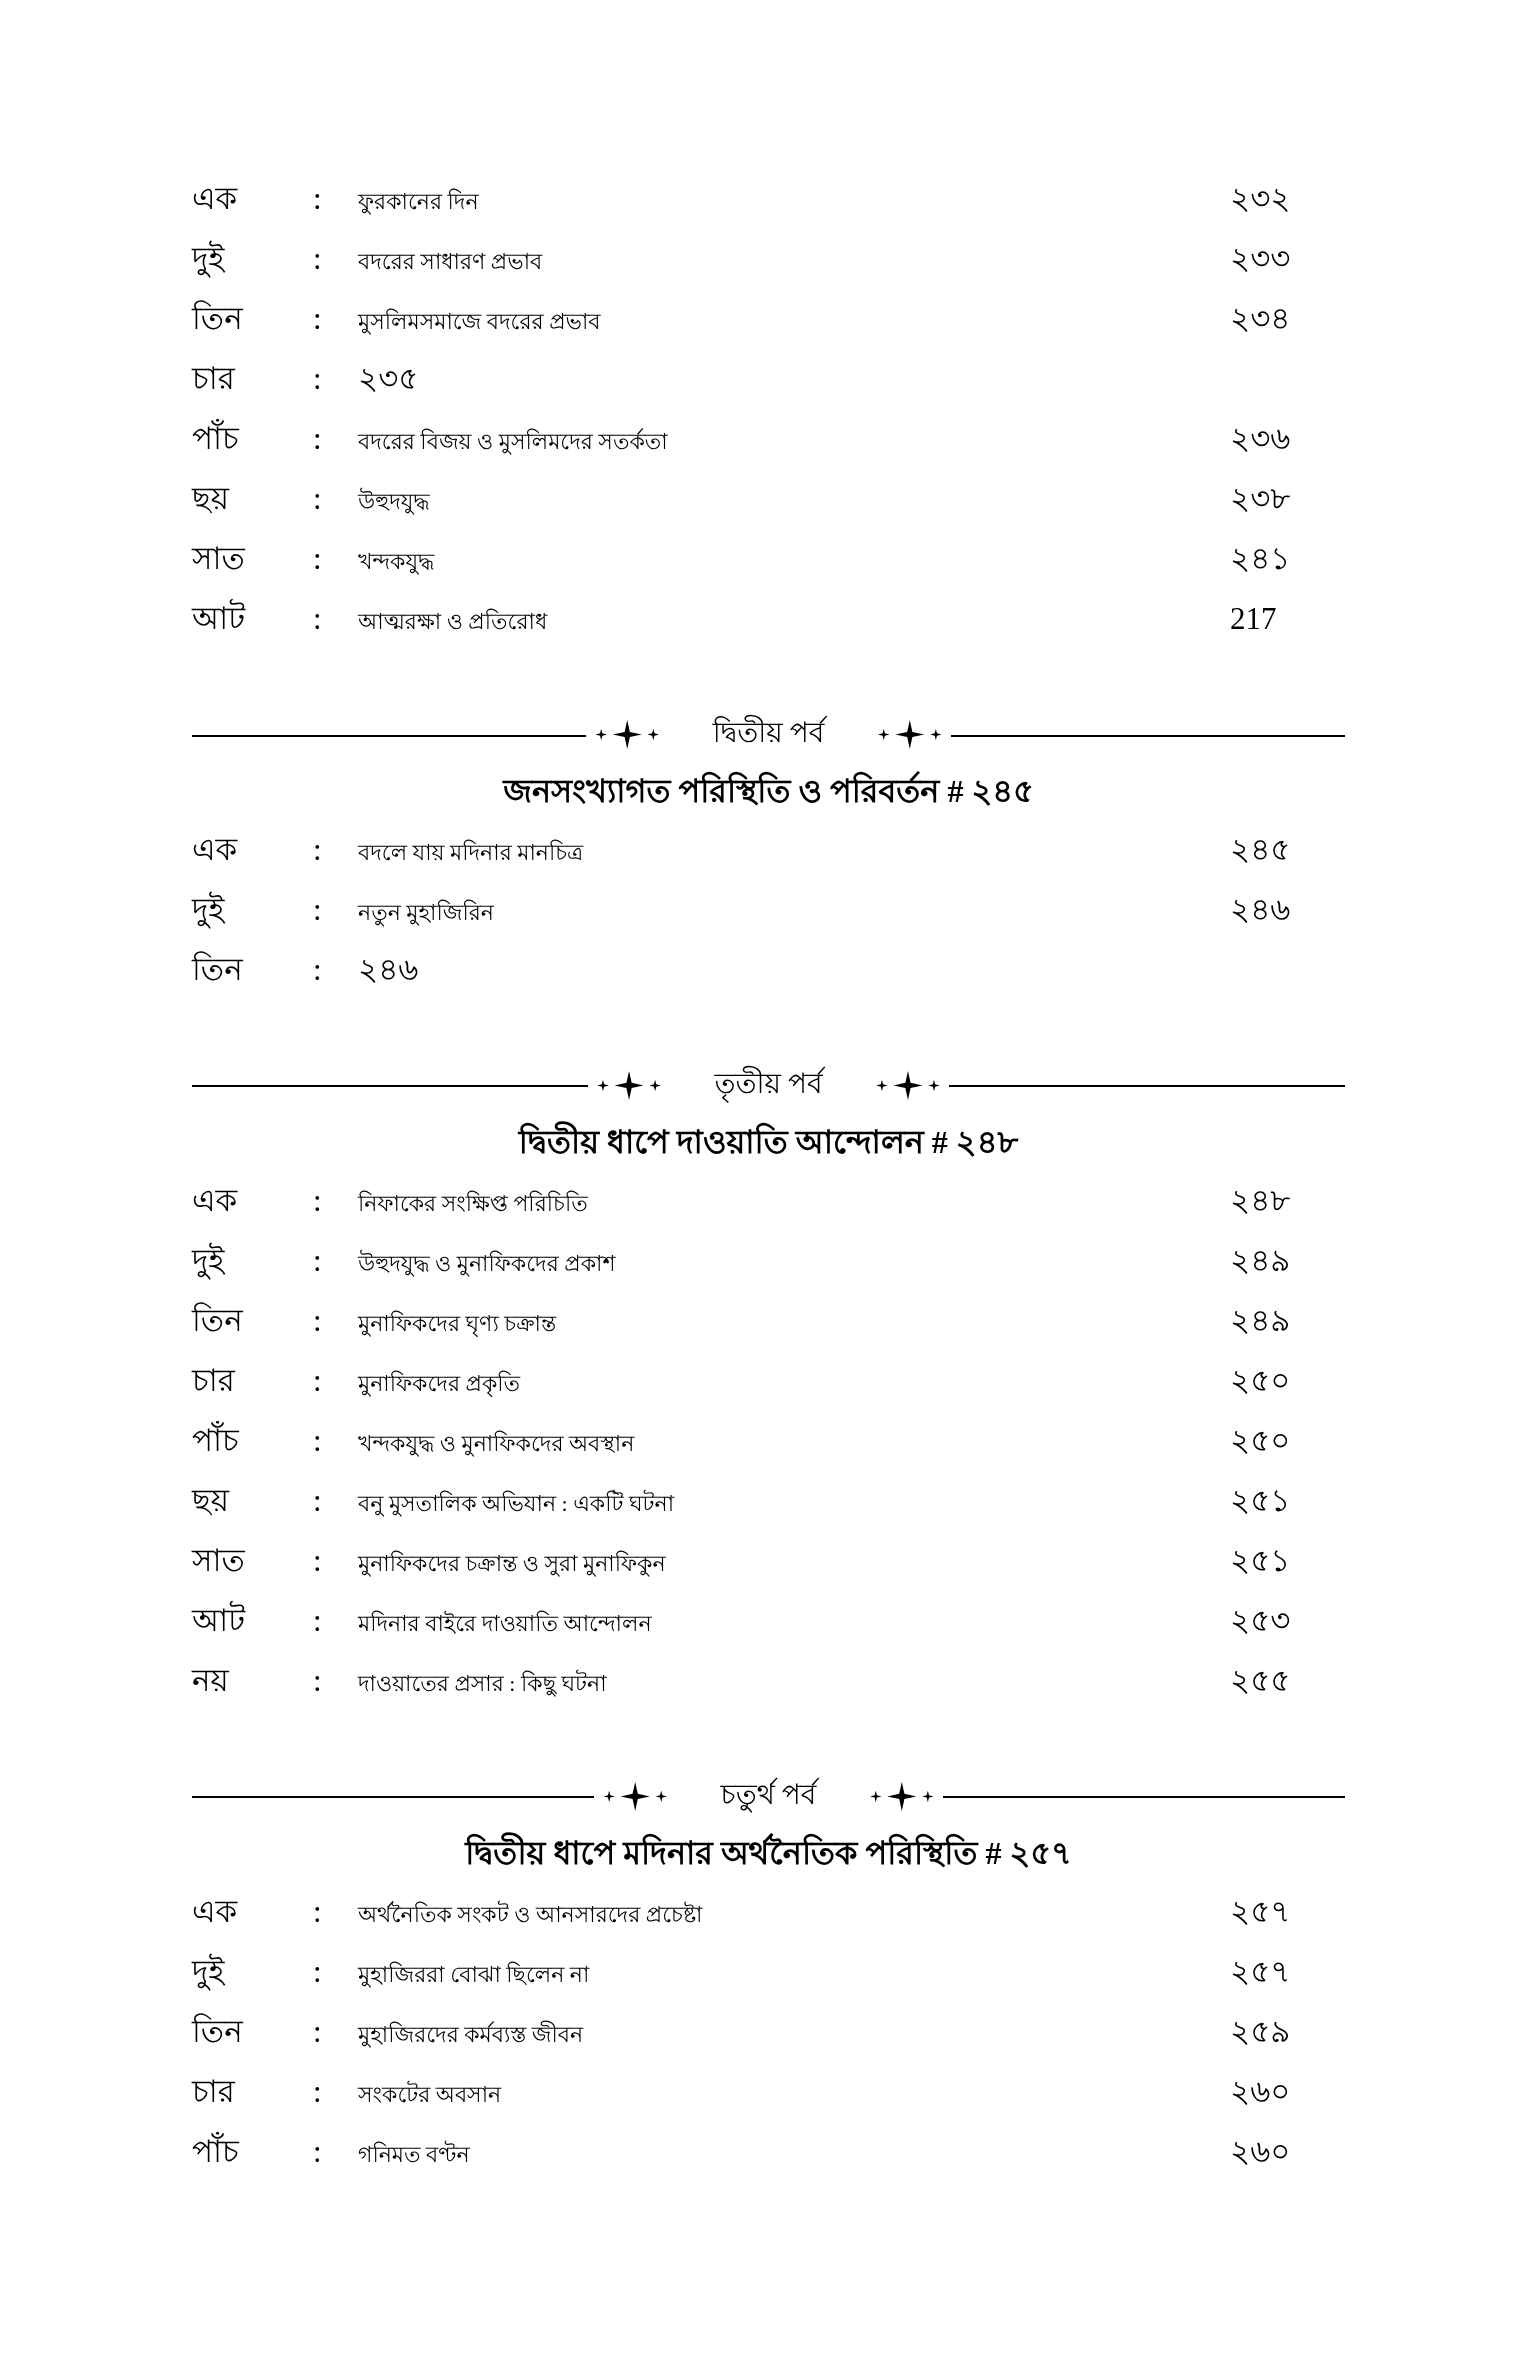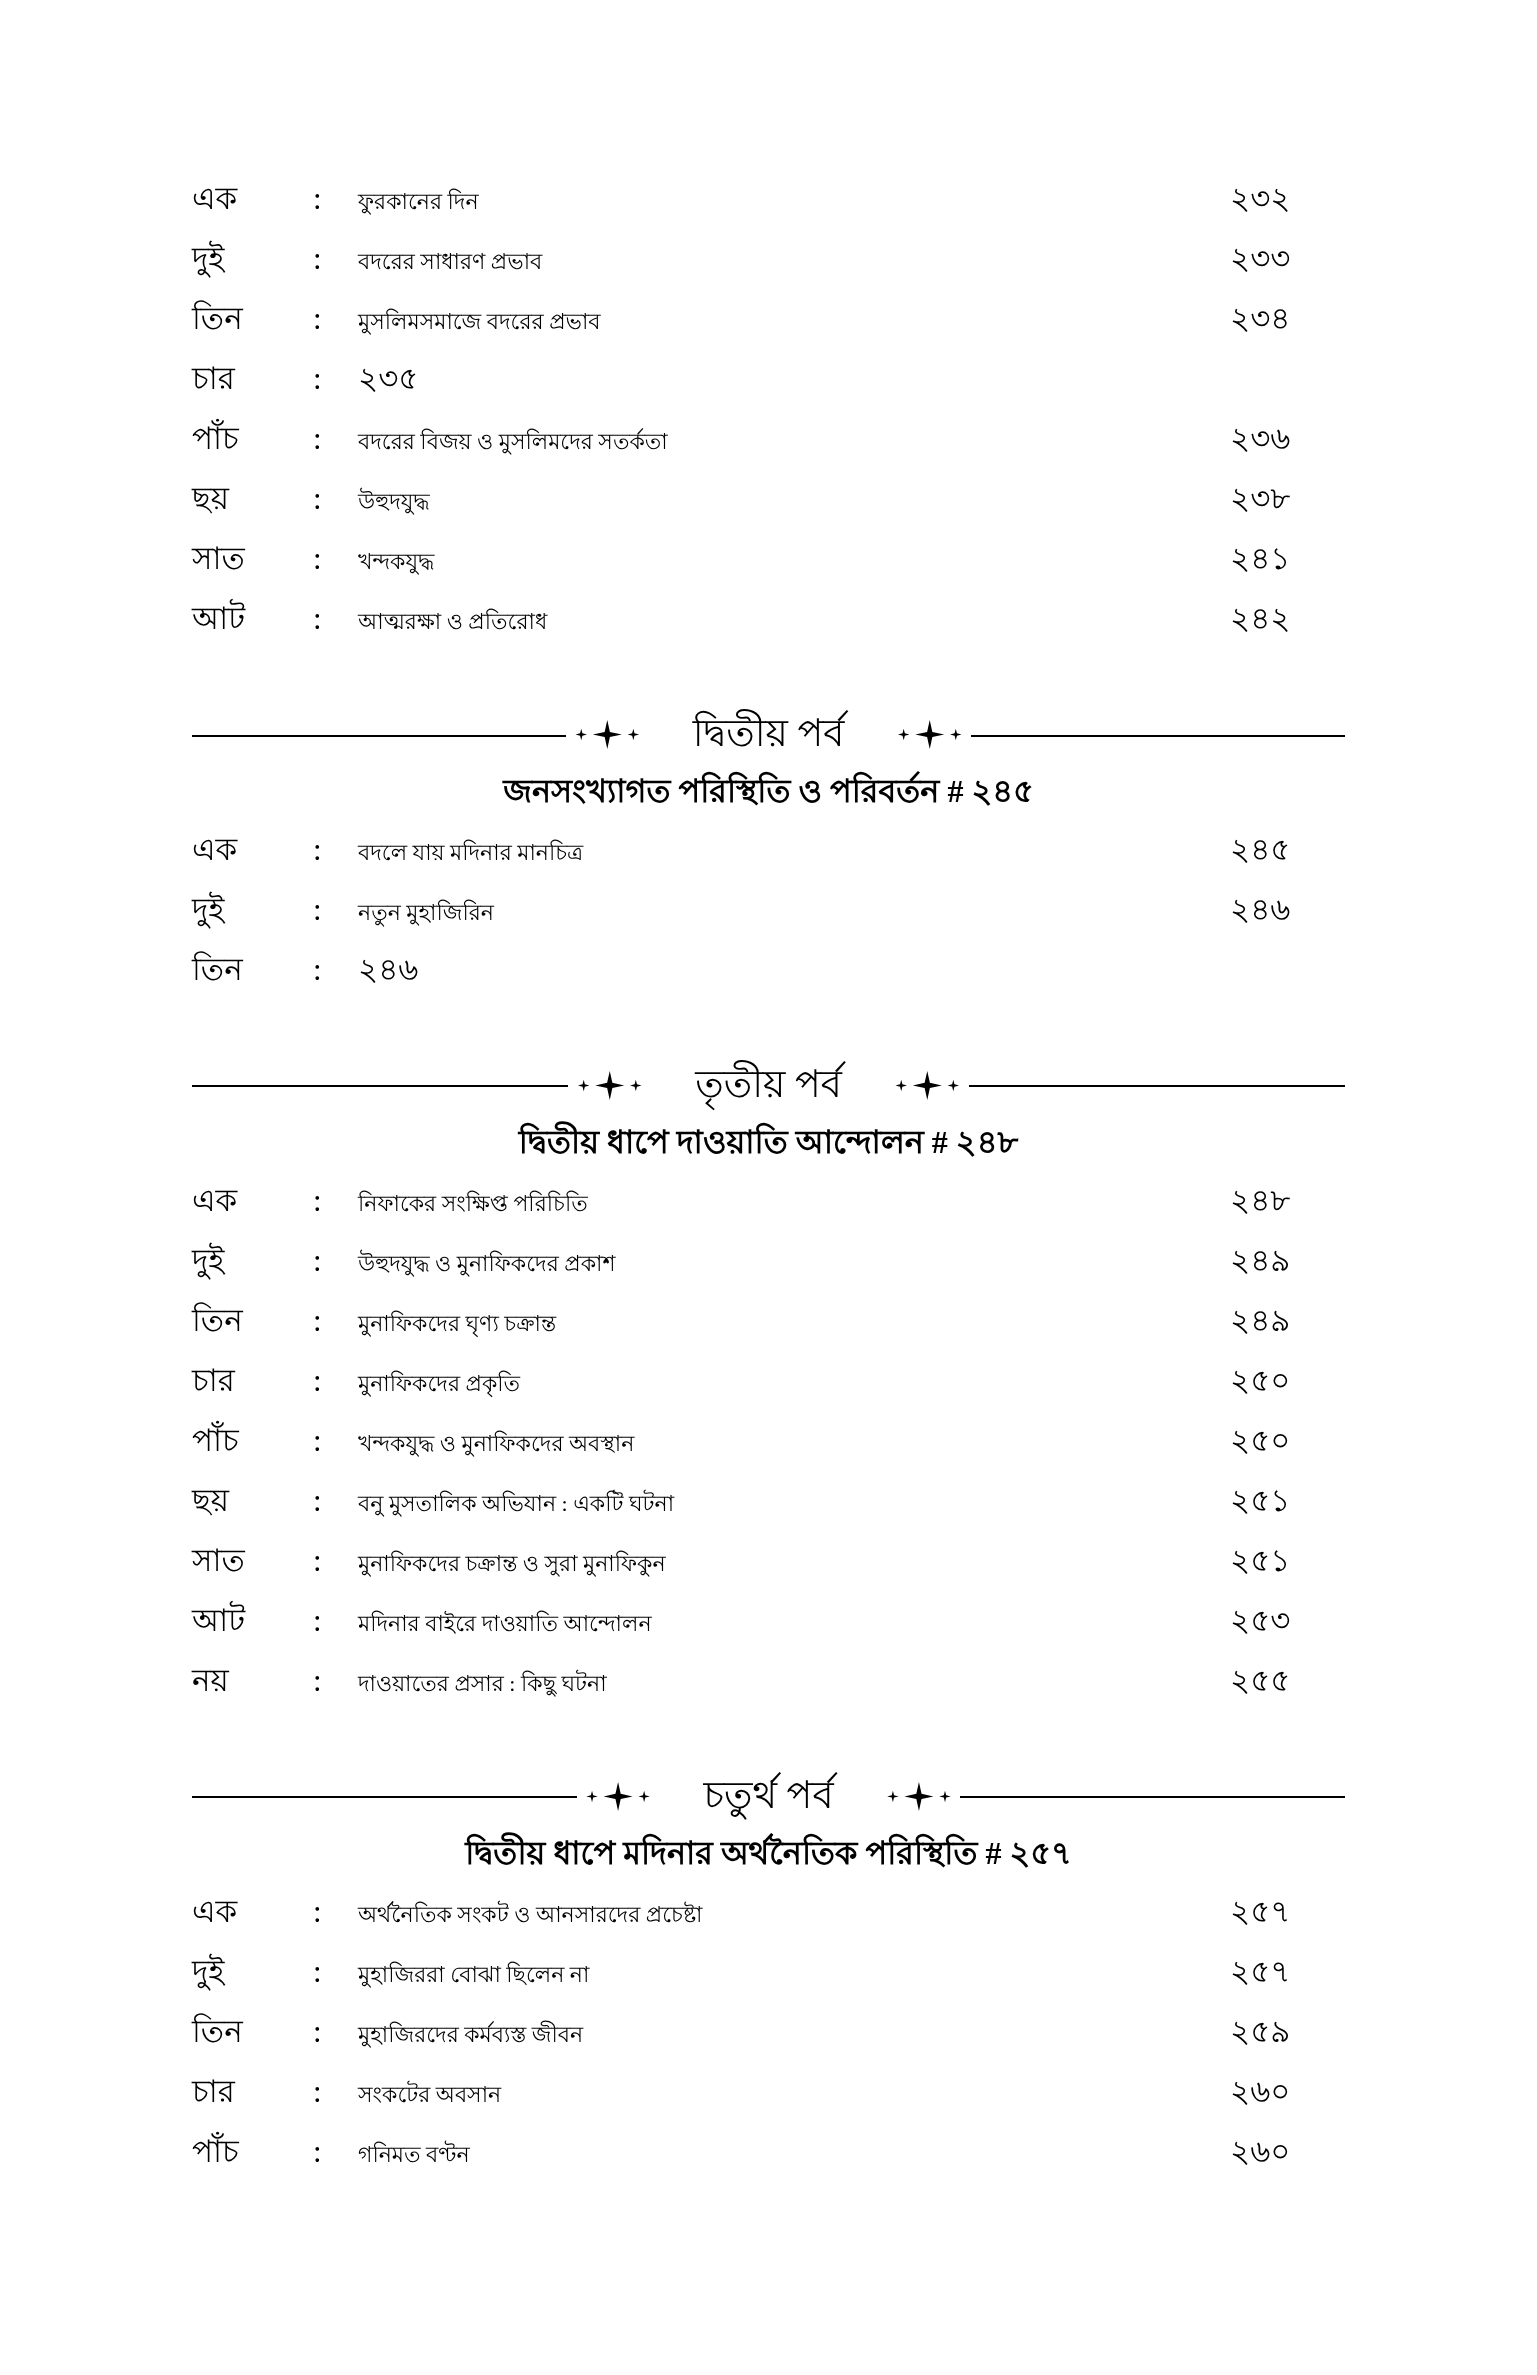--- a/index.html
+++ b/index.html
@@ -106,21 +106,21 @@
     height: 11.5px;
     clip-path: polygon(50% 0%, 60% 40%, 100% 50%, 60% 60%, 50% 100%, 40% 60%, 0% 50%, 40% 40%);
   }
   .star-lg {
     width: 29px;
     height: 29px;
     clip-path: polygon(50% 0%, 59% 41%, 100% 50%, 59% 59%, 50% 100%, 41% 59%, 0% 50%, 41% 41%);
   }
   .part-label {
     flex: 0 0 auto;
-    font-size: 38px;
+    font-size: 28px;
     padding: 0 44px;
     white-space: nowrap;
     line-height: 1;
     position: relative;
     top: -1.9px;
   }
 
   
   .section-heading {
     text-align: center;
@@ -177,21 +177,21 @@
           <div class="toc-row">
             <span class="toc-ordinal">সাত</span>
             <span class="toc-colon">:</span>
             <span class="toc-title">খন্দকযুদ্ধ</span>
             <span class="toc-page">২৪১</span>
           </div>
           <div class="toc-row">
             <span class="toc-ordinal">আট</span>
             <span class="toc-colon">:</span>
             <span class="toc-title">আত্মরক্ষা ও প্রতিরোধ</span>
-            <span class="toc-page">২৪২</span>
+            <span class="toc-page">217</span>
           </div>
         </div>
         <div class="part-divider">
           <span class="div-rule"></span>
           <span class="orn">
             <span class="star-sm"></span>
             <span class="star-lg"></span>
             <span class="star-sm"></span>
           </span>
           <span class="part-label">দ্বিতীয় পর্ব</span>

